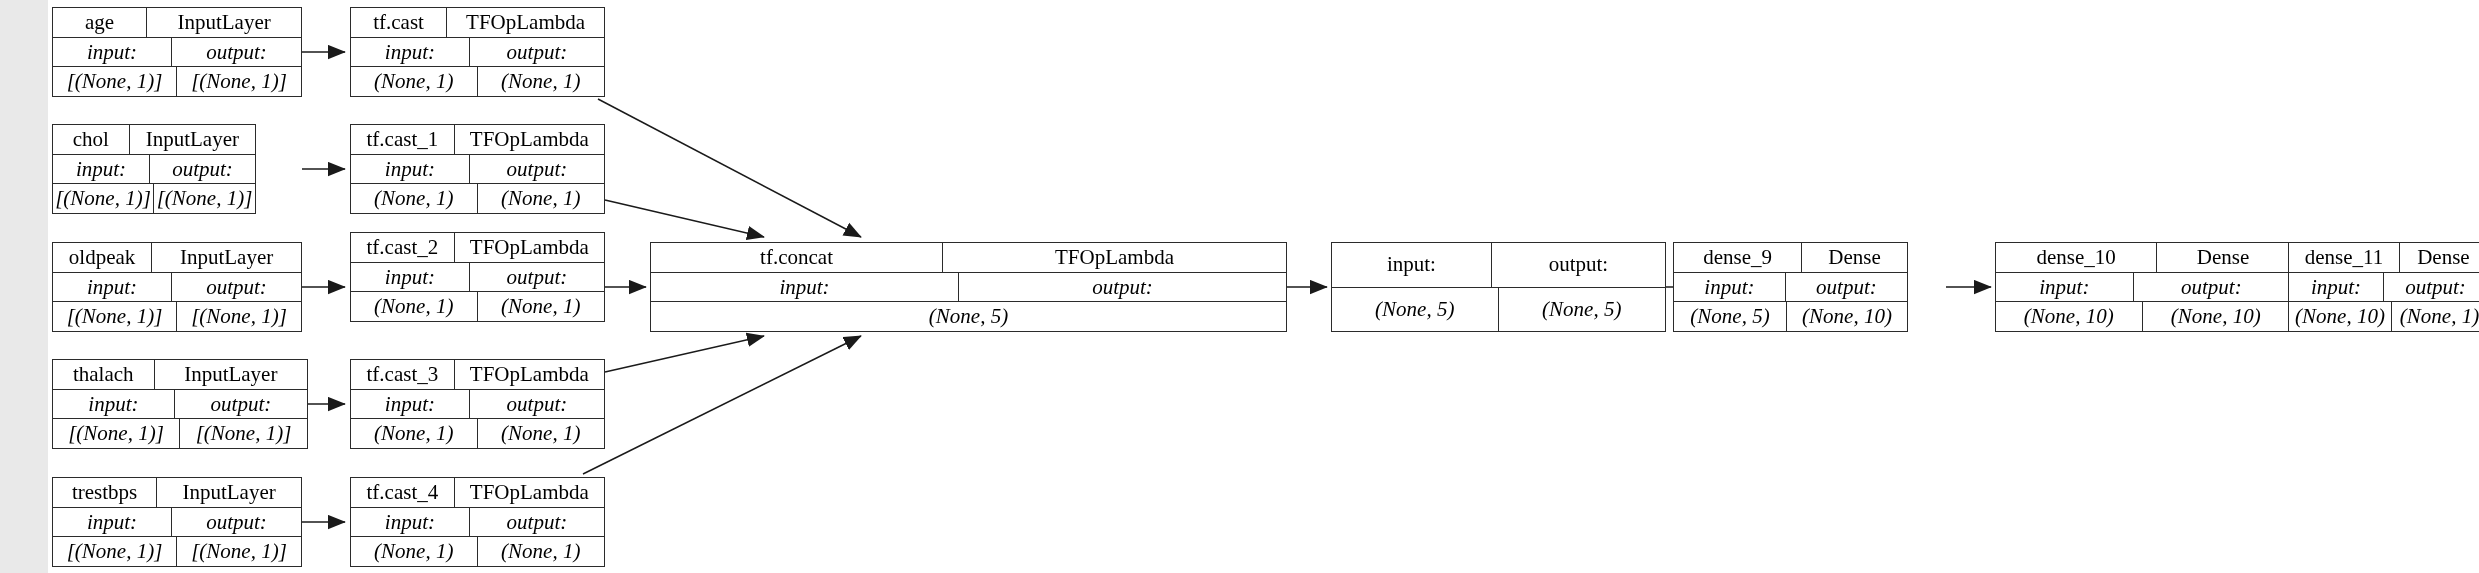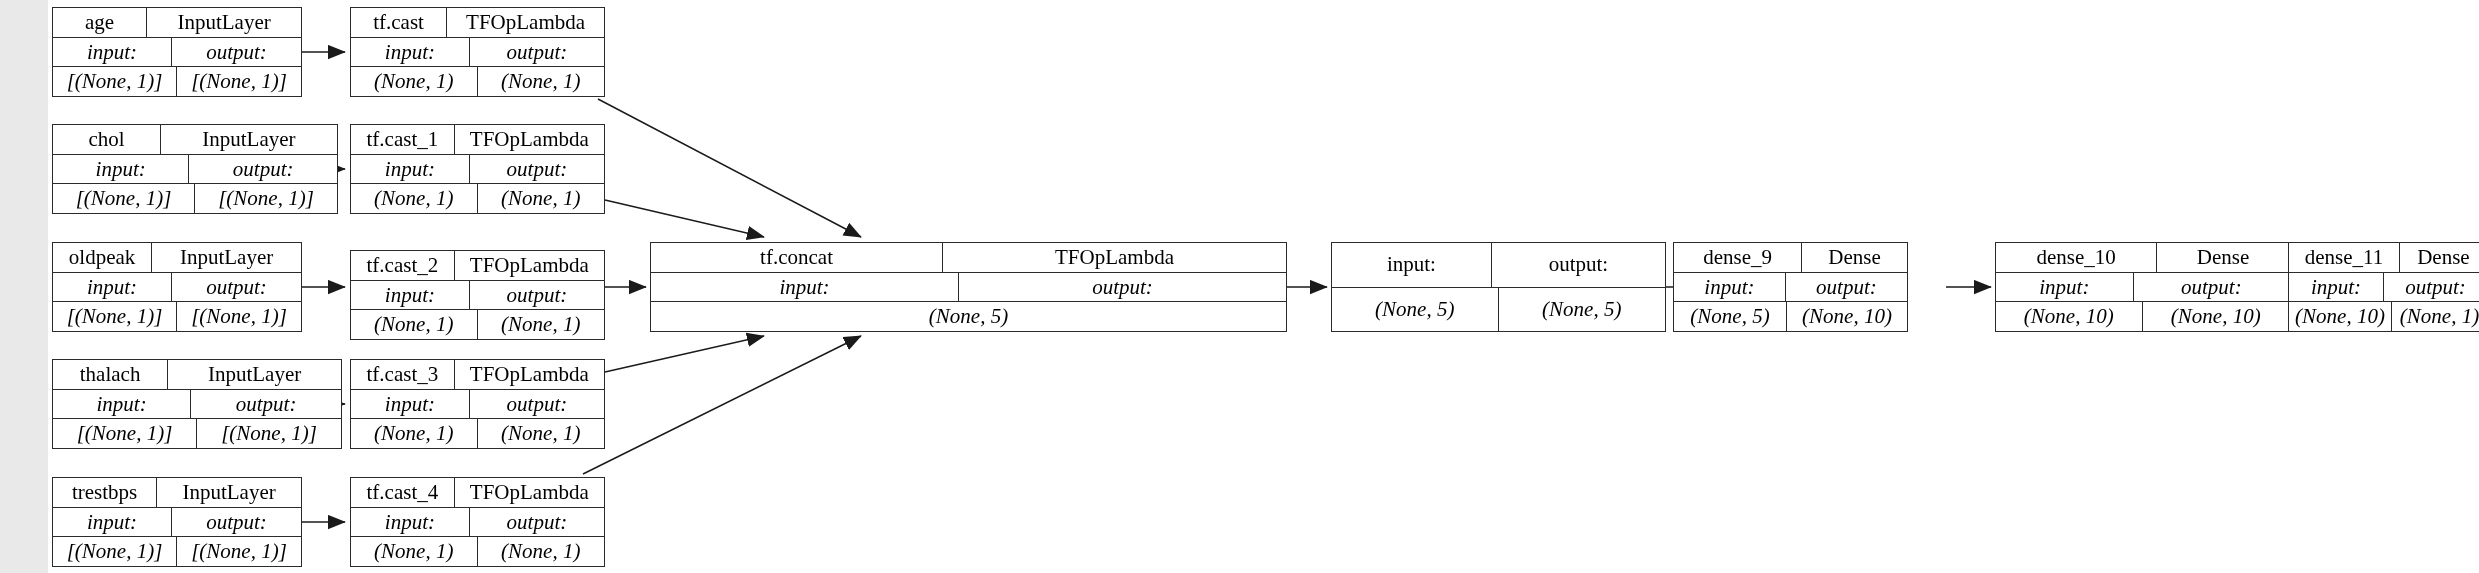--- a/index.html
+++ b/index.html
@@ -69,21 +69,21 @@
     <div class="row">
       <div class="cell c1" style="width:48%">input:</div>
       <div class="cell c2">output:</div>
     </div>
     <div class="row">
       <div class="cell c1" style="width:50%">[(None, 1)]</div>
       <div class="cell c2">[(None, 1)]</div>
     </div>
   </div>
 
-  <div class="node" style="left:4px;top:124px;width:286px">
+  <div class="node" style="left:4px;top:124px;width:204px">
     <div class="row">
       <div class="cell c1" style="width:38%">chol</div>
       <div class="cell c2">InputLayer</div>
     </div>
     <div class="row">
       <div class="cell c1" style="width:48%">input:</div>
       <div class="cell c2">output:</div>
     </div>
     <div class="row">
       <div class="cell c1" style="width:50%">[(None, 1)]</div>
@@ -99,21 +99,21 @@
     <div class="row">
       <div class="cell c1" style="width:48%">input:</div>
       <div class="cell c2">output:</div>
     </div>
     <div class="row">
       <div class="cell c1" style="width:50%">[(None, 1)]</div>
       <div class="cell c2">[(None, 1)]</div>
     </div>
   </div>
 
-  <div class="node" style="left:4px;top:359px;width:290px">
+  <div class="node" style="left:4px;top:359px;width:256px">
     <div class="row">
       <div class="cell c1" style="width:40%">thalach</div>
       <div class="cell c2">InputLayer</div>
     </div>
     <div class="row">
       <div class="cell c1" style="width:48%">input:</div>
       <div class="cell c2">output:</div>
     </div>
     <div class="row">
       <div class="cell c1" style="width:50%">[(None, 1)]</div>
@@ -159,21 +159,21 @@
     <div class="row">
       <div class="cell c1" style="width:47%">input:</div>
       <div class="cell c2">output:</div>
     </div>
     <div class="row">
       <div class="cell c1" style="width:50%">(None, 1)</div>
       <div class="cell c2">(None, 1)</div>
     </div>
   </div>
 
-  <div class="node" style="left:302px;top:250px;width:255px">
+  <div class="node" style="left:302px;top:232px;width:255px">
     <div class="row">
       <div class="cell c1" style="width:41%">tf.cast_2</div>
       <div class="cell c2">TFOpLambda</div>
     </div>
     <div class="row">
       <div class="cell c1" style="width:47%">input:</div>
       <div class="cell c2">output:</div>
     </div>
     <div class="row">
       <div class="cell c1" style="width:50%">(None, 1)</div>

